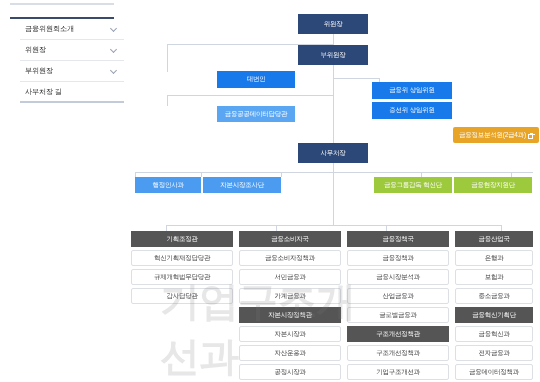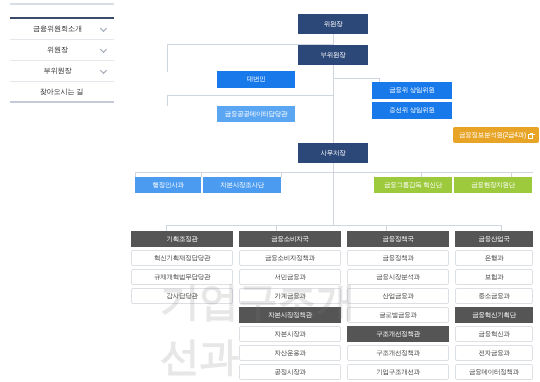--- a/index.html
+++ b/index.html
@@ -12,21 +12,21 @@
   }
   #root{position:relative;width:540px;height:382px;}
 
   
   .sidebar{
     position:absolute;left:0;top:0;width:121px;height:382px;
     background:#ffffff;
   }
   .sb-toprule{position:absolute;left:10px;top:3px;width:104px;height:2px;background:#d8dde6;}
   .sb-rule2{position:absolute;left:10px;top:17px;width:104px;height:2px;background:#3a4a6b;}
-  .sb-list{position:absolute;left:10px;top:19px;width:104px;text-align:center;}
+  .sb-list{position:absolute;left:20px;top:19px;width:104px;}
   .sb-item{
     position:relative;
     height:21px;
     border-bottom:1px solid #e4e7ec;
     display:flex;align-items:center;
     padding-left:5px;padding-right:6px;
     box-sizing:border-box;
   }
   .sb-item:last-child{border-bottom:2px solid #c3cbd8;}
   .sb-label{
@@ -113,21 +113,21 @@
         <span class="chev"></span>
       </div>
 
       <div class="sb-item">
         <span class="sb-label">부위원장</span>
         <span class="chev"></span>
       </div>
 
 
       <div class="sb-item">
-        <span class="sb-label">찾아오시는 길</span>
+        <span class="sb-label">사무처장 길</span>
       </div>
 
     </div>
   </div>
 
   <div class="chart">
 
     <div class="line vline" style="left:212px;top:34px;height:17px;"></div>
     <div class="line hline" style="left:46px;top:44px;width:167px;"></div>
     <div class="line vline" style="left:46px;top:44px;height:28px;"></div>

